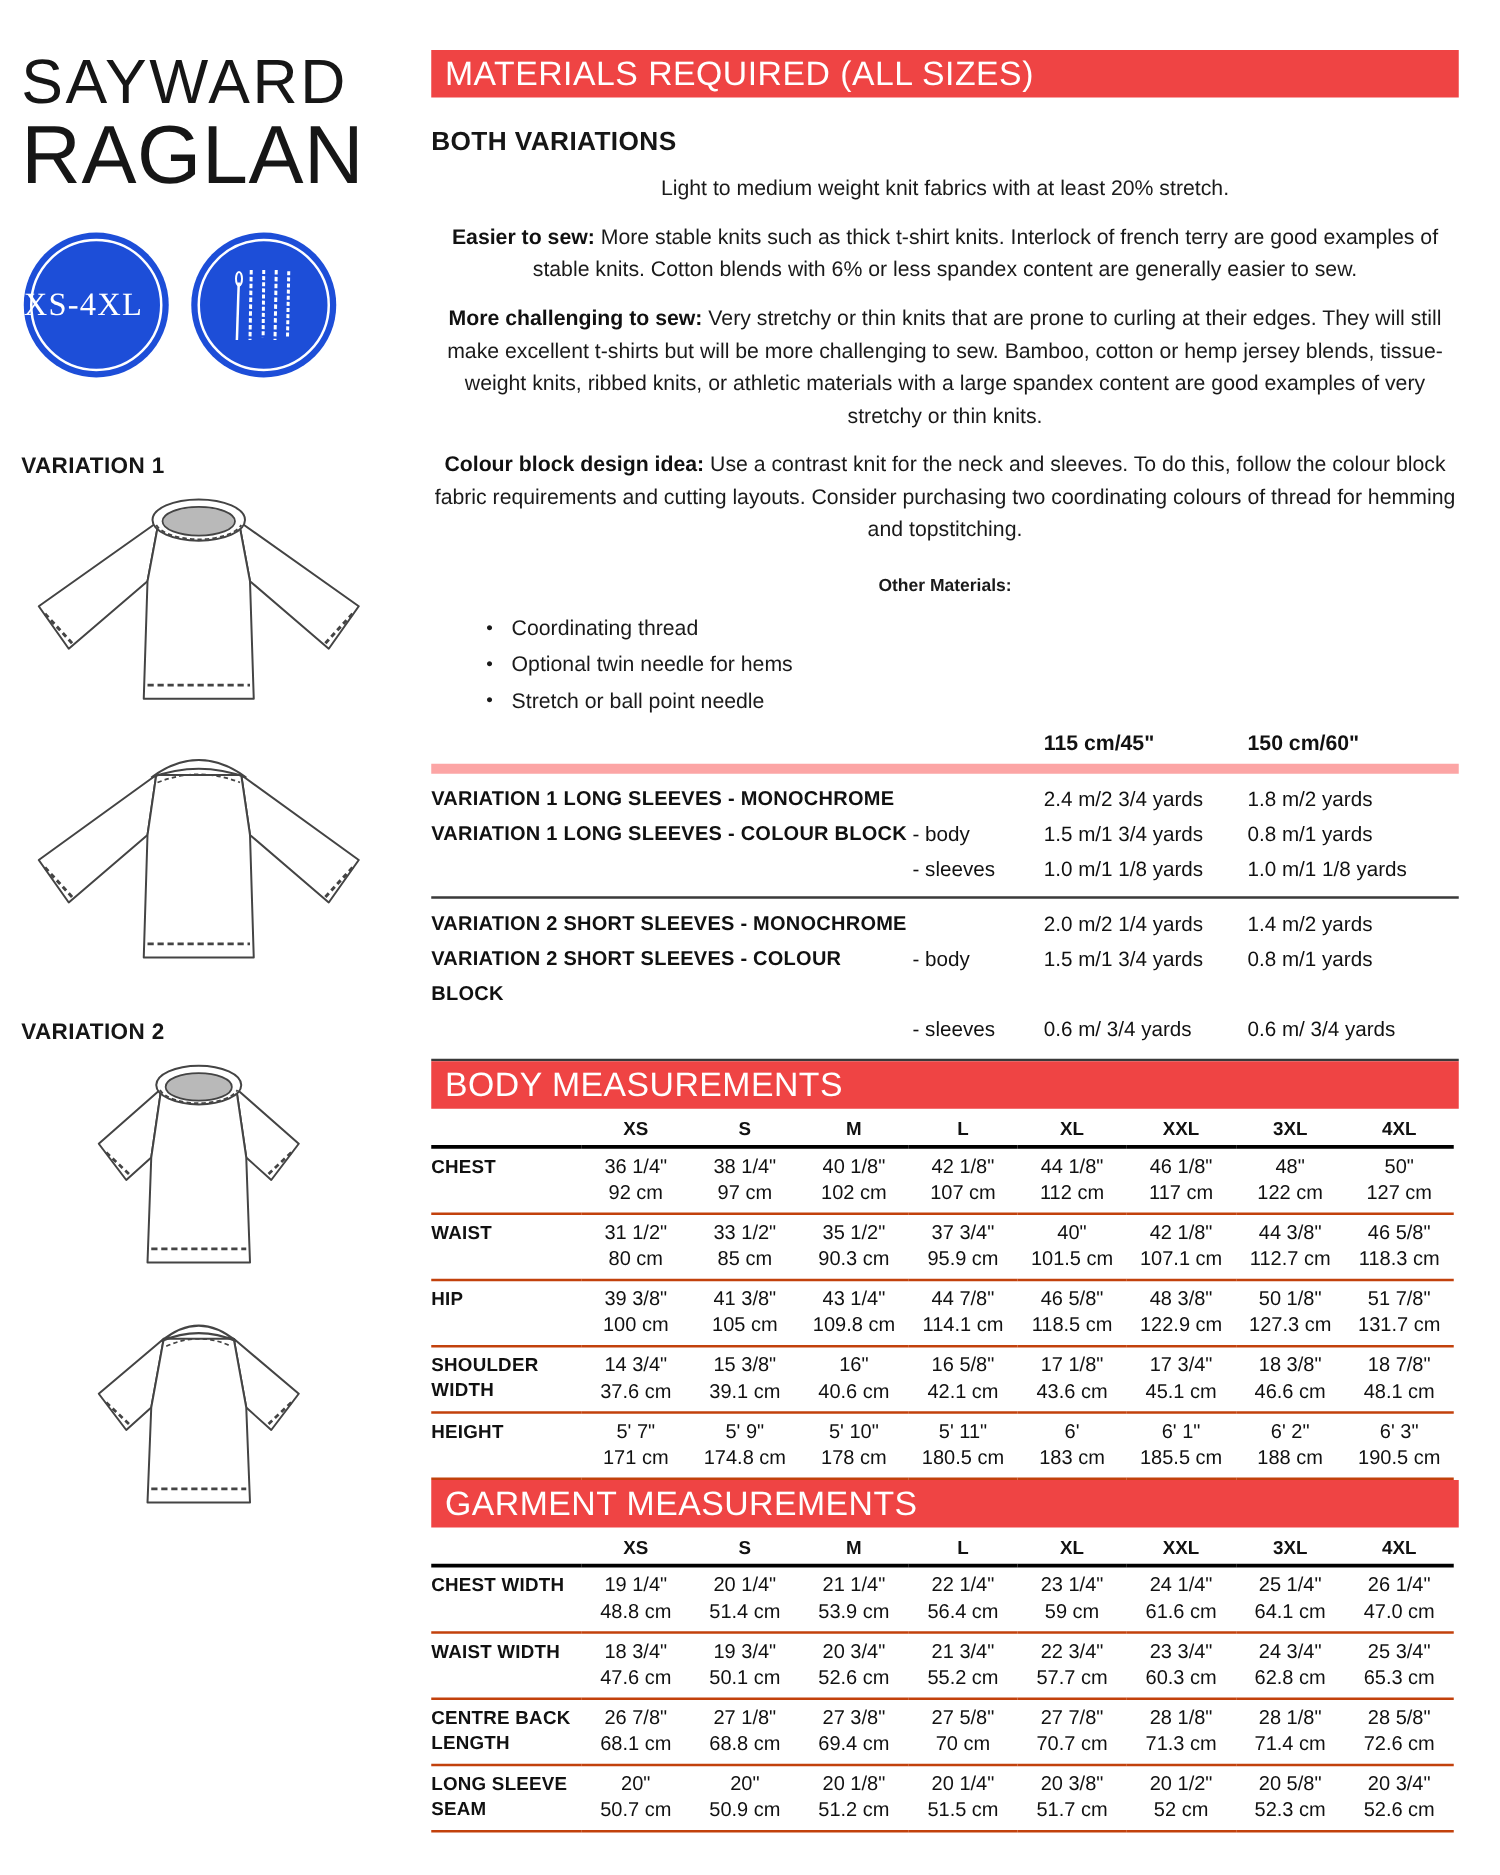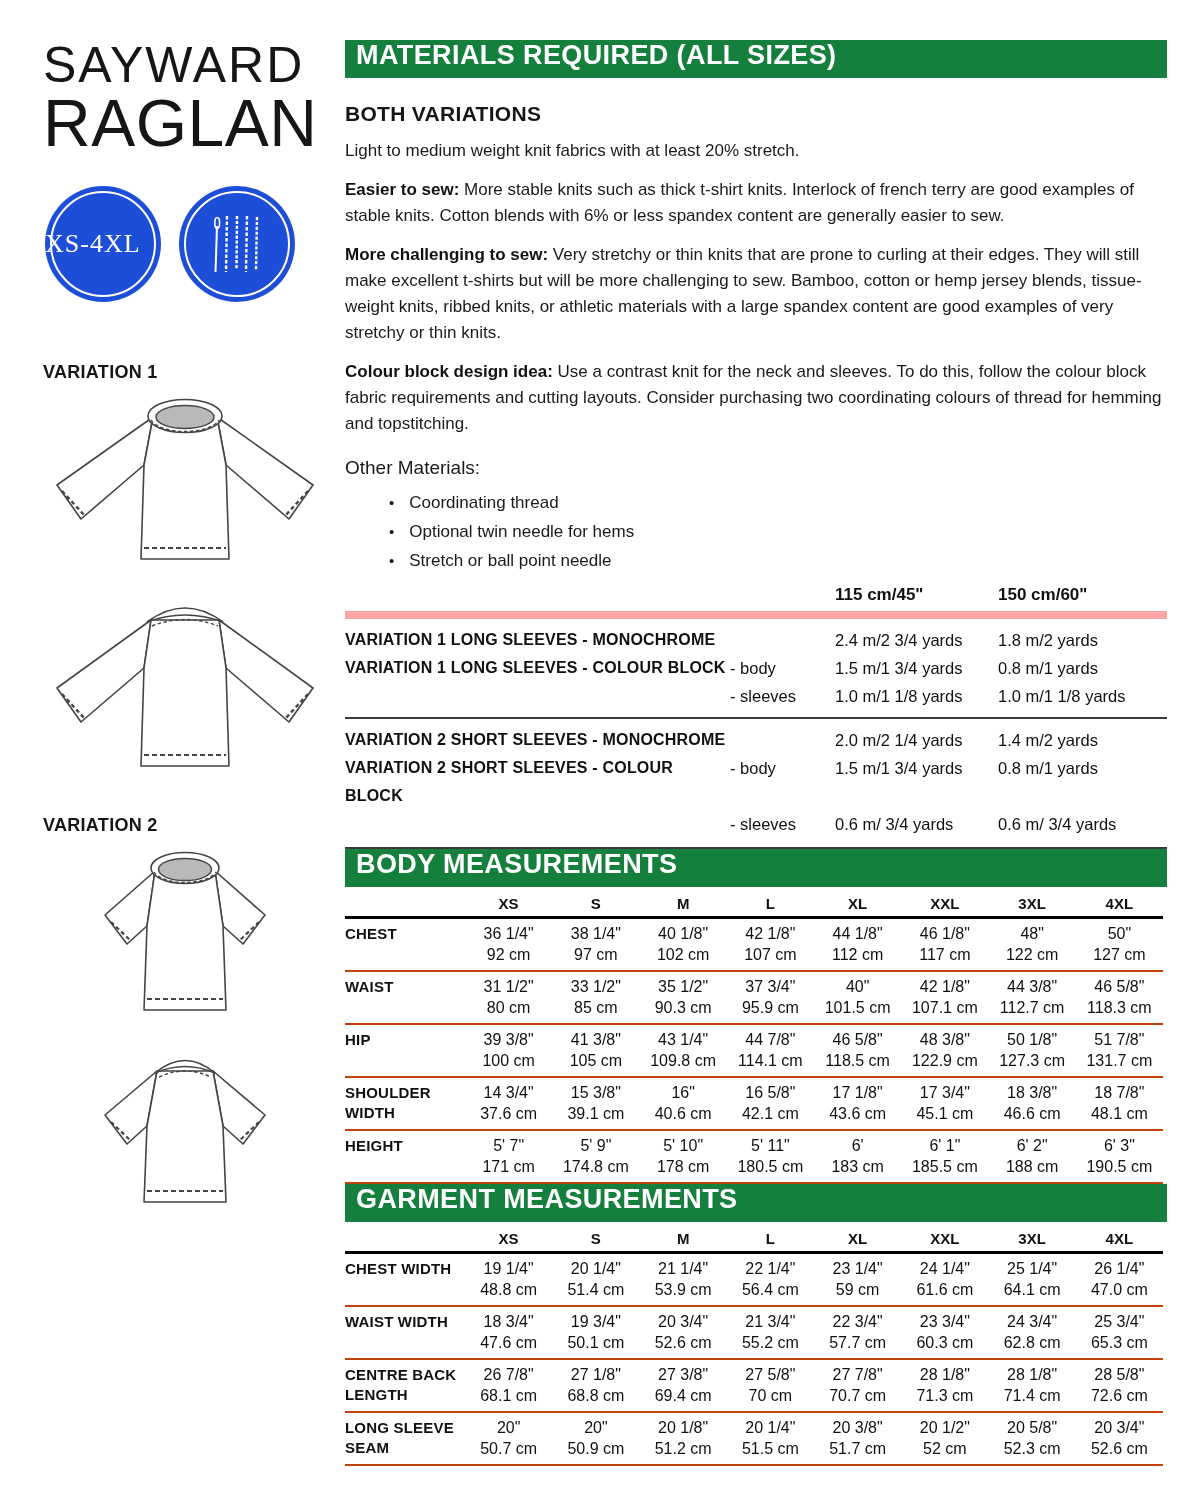--- a/index.html
+++ b/index.html
@@ -1,51 +1,51 @@
 <!DOCTYPE html>
 <html><head>
 <meta charset="utf-8">
 <style>
   * { margin:0; padding:0; box-sizing:border-box; }
   html,body { background:#fff; }
   body { font-family:"Liberation Sans", sans-serif; color:#111; }
   .page { position:relative; width:1200px; height:1500px; background:#fff; overflow:hidden; }
 
   
-  .left-col { position:absolute; left:43px; top:38px; width:284px; }
+  .left-col { position:absolute; left:17px; top:38px; width:284px; }
   .title { font-weight:400; color:#161616; }
   .title .t1 { display:block; font-size:50px; line-height:54px; letter-spacing:2px; }
   .title .t2 { display:block; font-size:66px; line-height:66px; letter-spacing:0.5px; margin-top:-2px; }
   .badges { display:flex; gap:18px; margin-top:30px; margin-left:2px; }
   .badge { position:relative; width:116px; height:116px; background:#1d4ed8; border-radius:50%;
            display:flex; align-items:center; justify-content:flex-start; }
   .badge::after { content:""; position:absolute; inset:5px; border:2.5px solid #fff; border-radius:50%; }
   .badge-text { color:#fff; font-family:"Liberation Serif", serif; font-size:26px; letter-spacing:1px; }
   .var-label { font-weight:700; font-size:18px; letter-spacing:0.3px; color:#161616; }
   .vl1 { margin-top:60px; }
   .vl2 { margin-top:34px; }
   .shirt { display:block; }
   .shirt.v1 { margin-top:6px; }
   .shirt.v1b { margin-top:12px; }
   .shirt.v2 { margin-left:42px; margin-top:6px; }
   .shirt.v2b { margin-left:42px; margin-top:14px; }
 
   
   .right-col { position:absolute; left:345px; top:40px; width:822px; }
-  .bar { background:#15803d; color:#fff; height:38px; display:flex; align-items:flex-start;
-         padding-left:11px; font-size:27px; font-weight:700; letter-spacing:0.4px; }
+  .bar { background:#ef4444; color:#fff; height:38px; display:flex; align-items:center;
+         padding-left:11px; font-size:27px; font-weight:400; letter-spacing:0.4px; }
   .bar.materials { margin-bottom:24px; }
   .bar.section { margin-bottom:5px; }
   .mt-body { }
   .mt-garment { margin-top:0; }
   h2.subhead { font-size:21px; font-weight:700; letter-spacing:0.3px; margin:0 0 12px 0; color:#161616; }
-  .right-col p { font-size:17px; line-height:26px; margin:0 0 13px 0; color:#1a1a1a; }
+  .right-col p { font-size:17px; line-height:26px; margin:0 0 13px 0; color:#1a1a1a;text-align:center; }
   .right-col p.colour { margin-bottom:18px; }
   .right-col p strong { font-weight:700; color:#111; }
-  p.other-label { font-weight:400; font-size:19px; margin-bottom:7px; }
+  p.other-label { font-weight:700; font-size:14px; margin-bottom:7px; }
   ul.other-list { list-style:none; margin:0 0 10px 44px; }
   ul.other-list li { display:flex; gap:15px; font-size:17px; line-height:29px; color:#1a1a1a; }
   ul.other-list .dot { font-size:15px; }
 
   
   .fabric-head { display:grid; grid-template-columns:385px 105px 163px 1fr;
                  font-weight:700; font-size:17px; padding-bottom:6px; }
   .fabric-rows { border-top:8px solid #fca5a5; border-bottom:2px solid #3a3a3a; padding:7px 0 9px 0; }
   .frow { display:grid; grid-template-columns:385px 105px 163px 1fr; font-size:16.5px; line-height:28px; }
   .frow .lab { font-weight:700; font-size:16px; letter-spacing:0.2px; }

